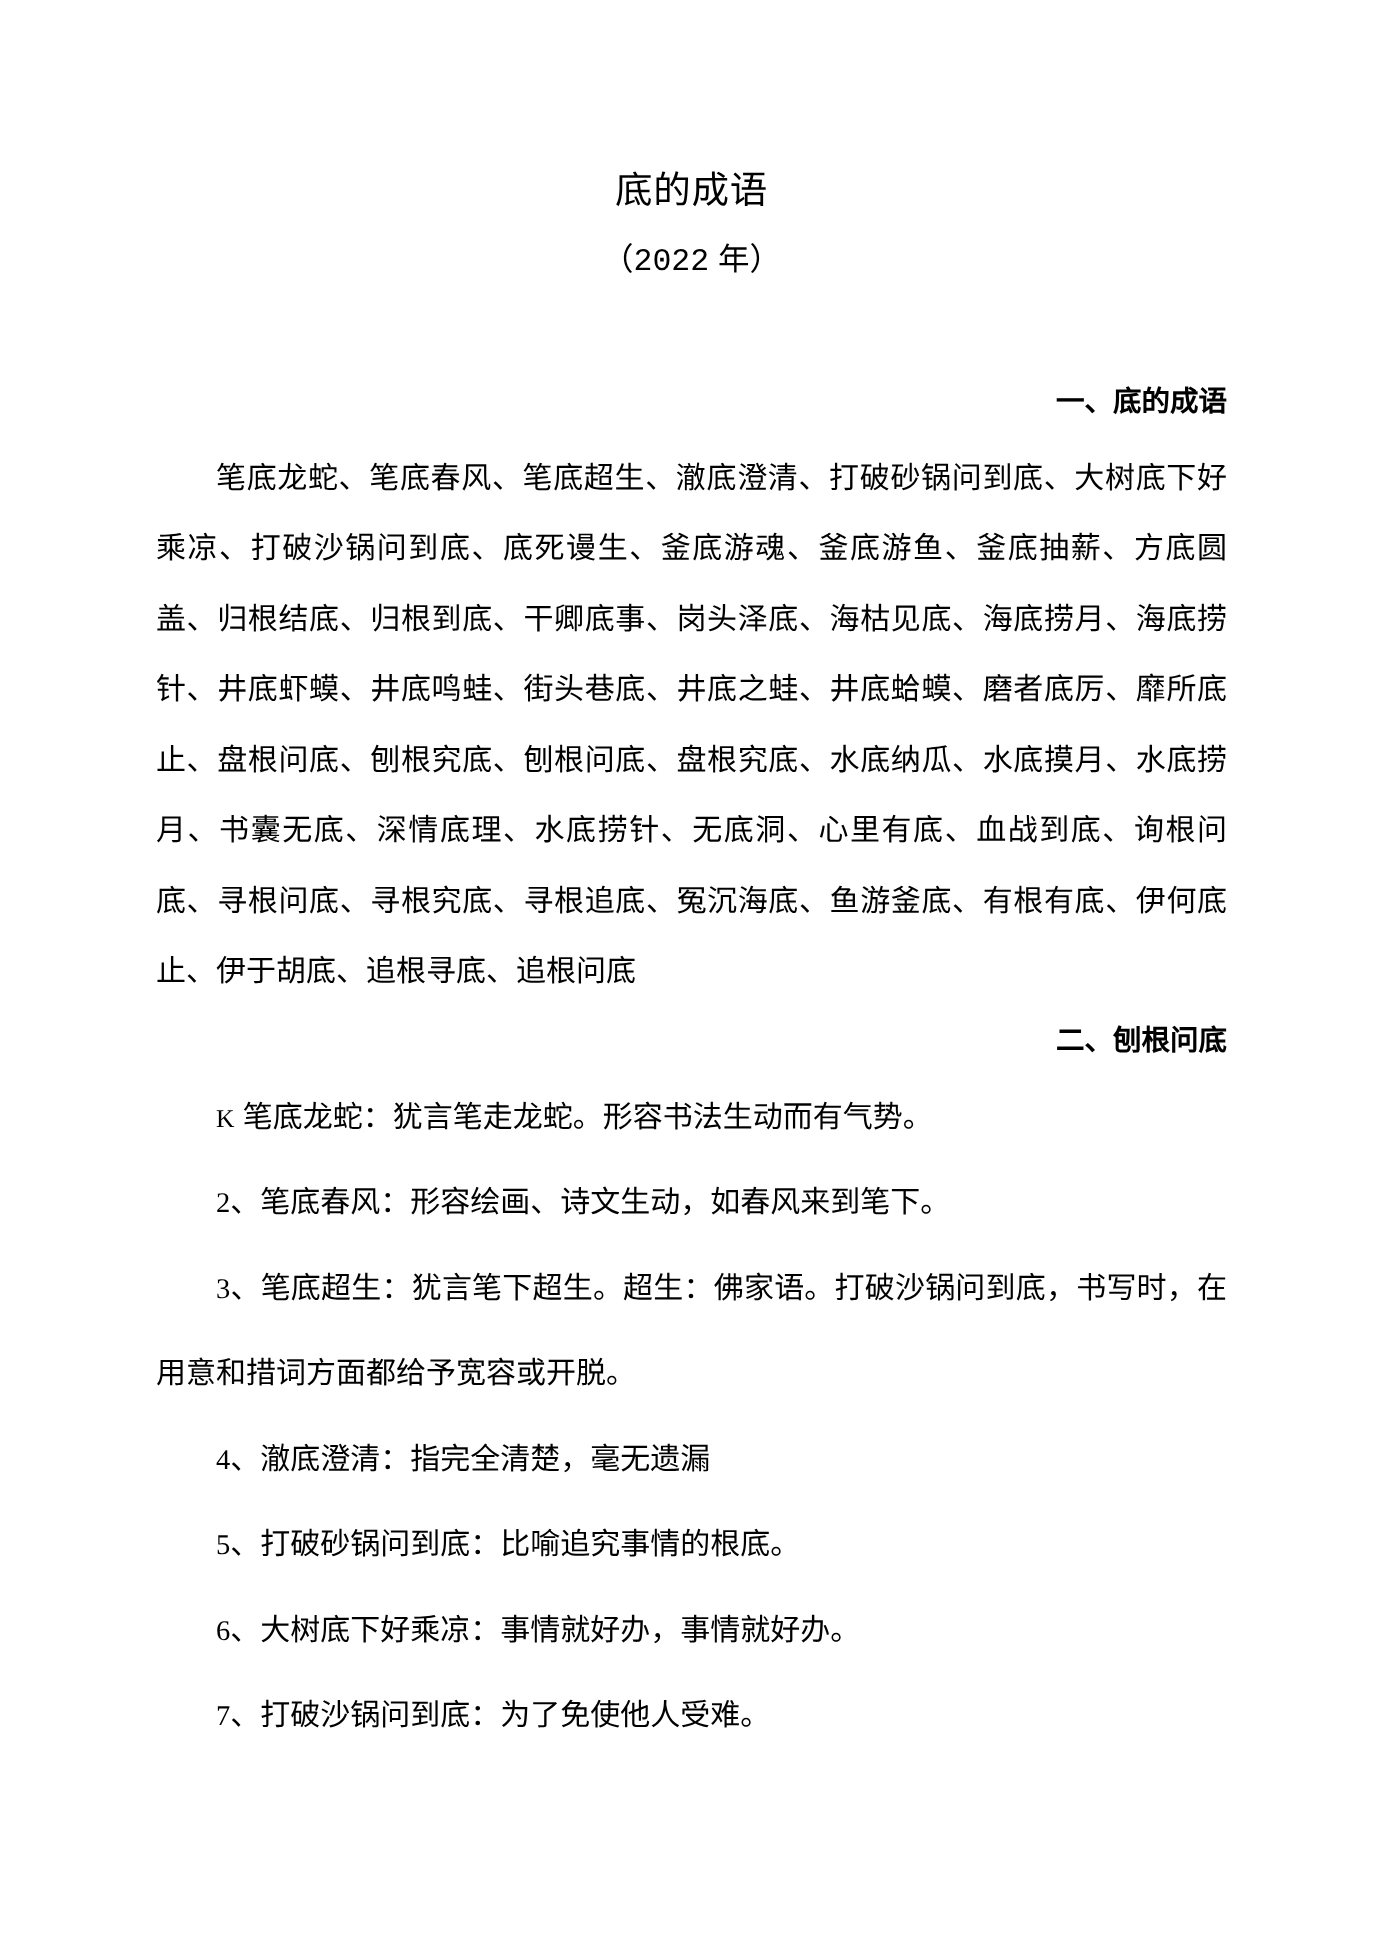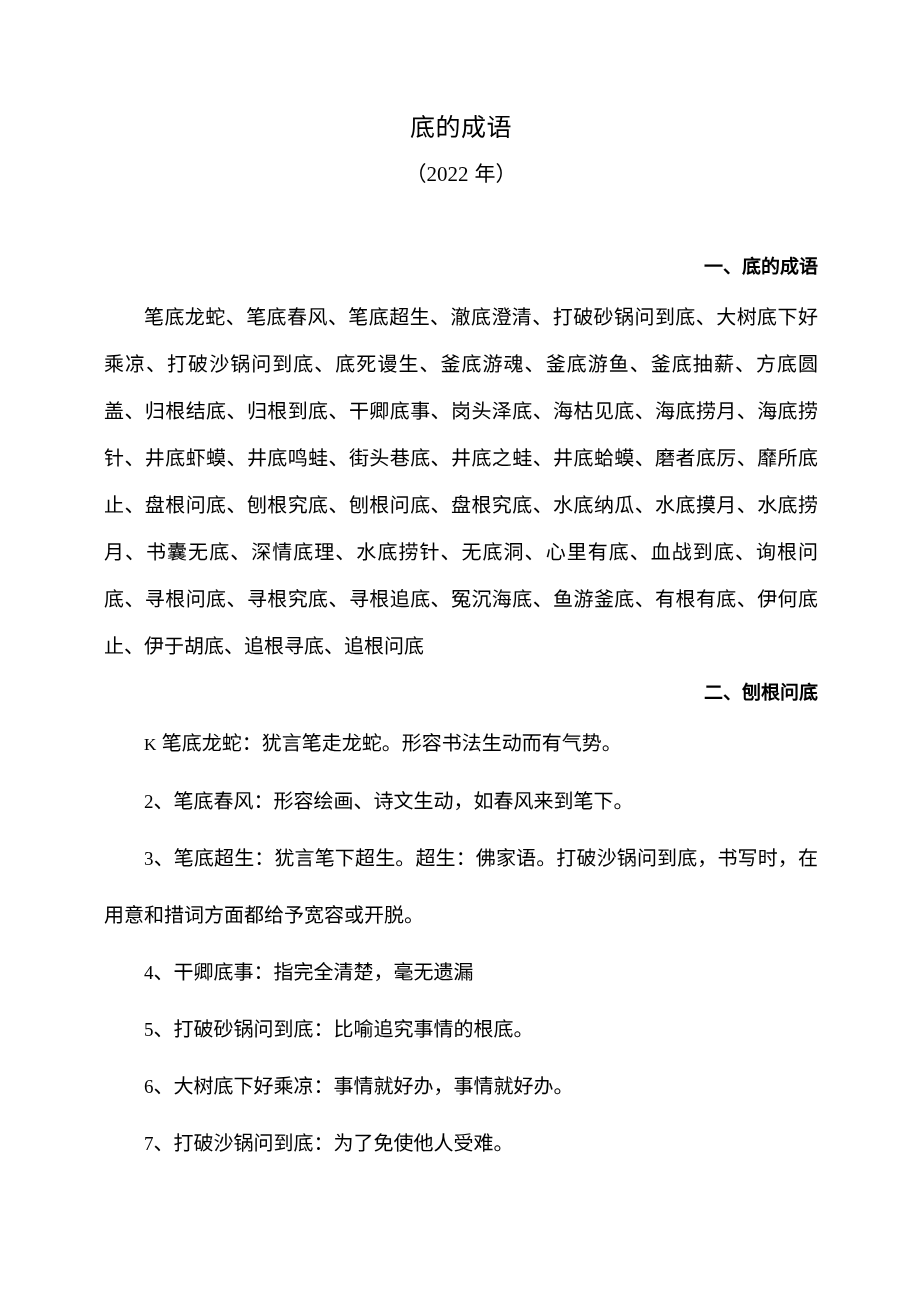--- a/index.html
+++ b/index.html
@@ -46,21 +46,21 @@
   .doc-subtitle {
     margin: 0;
     padding-top: 18px;
     font-size: 21px;
     font-weight: 400;
     line-height: 1.25;
     text-align: center;
   }
 
   .doc-subtitle .lat {
-    font-family: Liberation Serif, serif;
+    font-family: Liberation Mono, monospace;
   }
 
   
   .section-heading {
     margin: 0;
     font-size: 19px;
     font-weight: 700;
     line-height: 1.4;
     text-indent: 38px;
     text-align: right;
@@ -128,20 +128,20 @@
     <h2 class="section-heading" id="heading-list">一、底的成语</h2>
 
     <p class="body-paragraph" id="idiom-list">笔底龙蛇、笔底春风、笔底超生、澈底澄清、打破砂锅问到底、大树底下好乘凉、打破沙锅问到底、底死谩生、釜底游魂、釜底游鱼、釜底抽薪、方底圆盖、归根结底、归根到底、干卿底事、岗头泽底、海枯见底、海底捞月、海底捞针、井底虾蟆、井底鸣蛙、街头巷底、井底之蛙、井底蛤蟆、磨者底厉、靡所底止、盘根问底、刨根究底、刨根问底、盘根究底、水底纳瓜、水底摸月、水底捞月、书囊无底、深情底理、水底捞针、无底洞、心里有底、血战到底、询根问底、寻根问底、寻根究底、寻根追底、冤沉海底、鱼游釜底、有根有底、伊何底止、伊于胡底、追根寻底、追根问底</p>
 
     <h2 class="section-heading" id="heading-explain">二、刨根问底</h2>
 
     <ol class="explain-list" id="explain-entries">
         <li class="explain-item"><span class="marker-alpha">K</span><span> 笔底龙蛇：犹言笔走龙蛇。形容书法生动而有气势。</span></li>
         <li class="explain-item"><span class="marker">2</span><span>、笔底春风：形容绘画、诗文生动，如春风来到笔下。</span></li>
         <li class="explain-item"><span class="marker">3</span><span>、笔底超生：犹言笔下超生。超生：佛家语。打破沙锅问到底，书写时，在用意和措词方面都给予宽容或开脱。</span></li>
-        <li class="explain-item"><span class="marker">4</span><span>、干卿底事：指完全清楚，毫无遗漏</span></li>
+        <li class="explain-item"><span class="marker">4</span><span>、澈底澄清：指完全清楚，毫无遗漏</span></li>
         <li class="explain-item"><span class="marker">5</span><span>、打破砂锅问到底：比喻追究事情的根底。</span></li>
         <li class="explain-item"><span class="marker">6</span><span>、大树底下好乘凉：事情就好办，事情就好办。</span></li>
         <li class="explain-item"><span class="marker">7</span><span>、打破沙锅问到底：为了免使他人受难。</span></li>
       </ol>
 
   </div>
 </div>
 
 </body></html>

